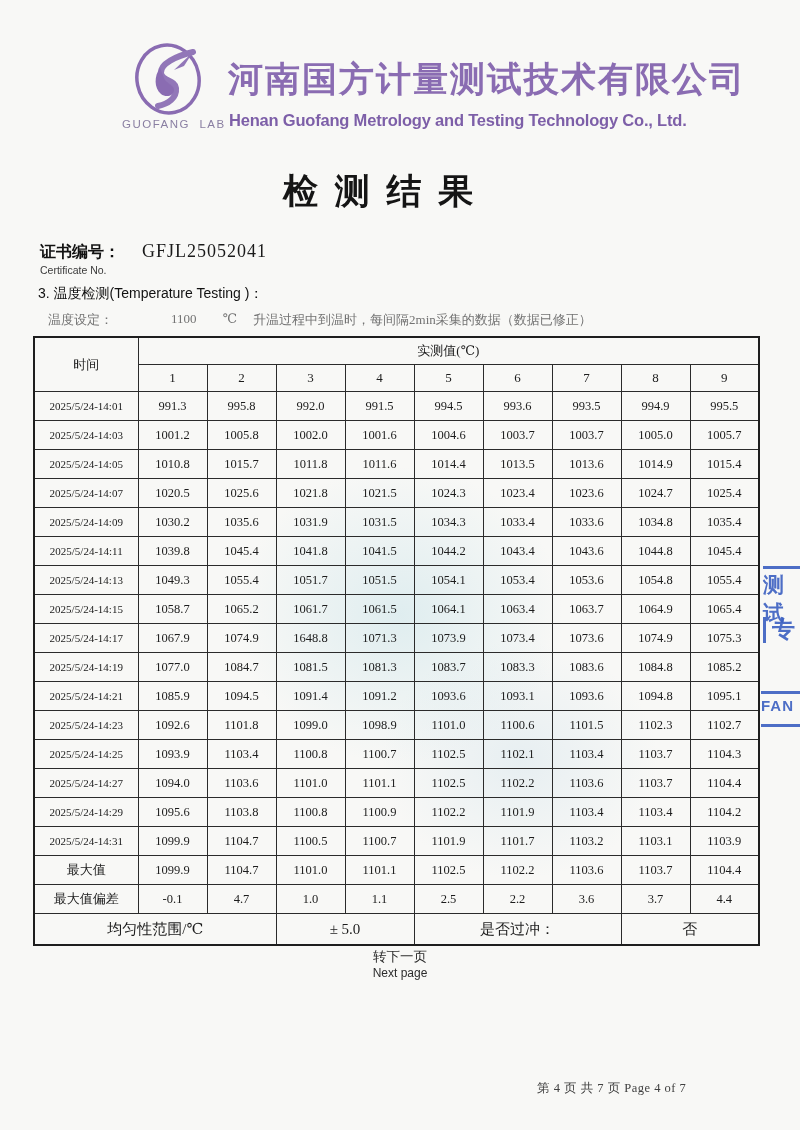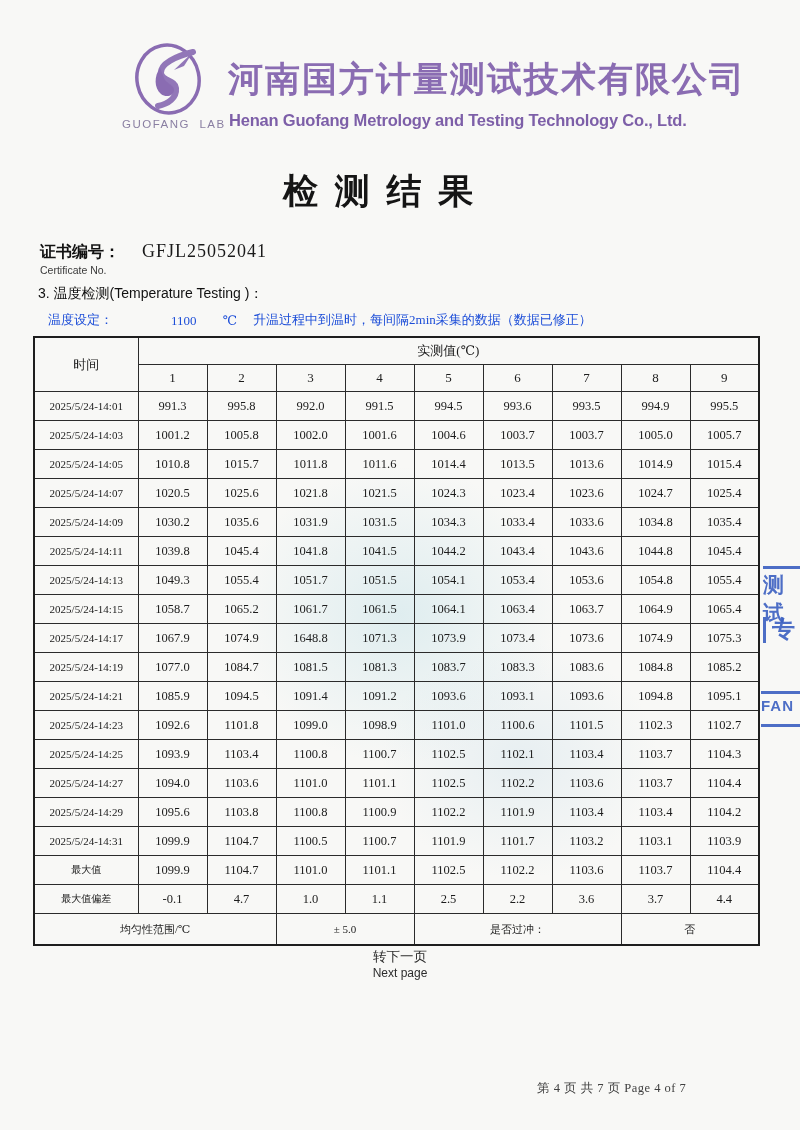--- a/index.html
+++ b/index.html
@@ -54,22 +54,22 @@
     font-family:"Liberation Sans","DejaVu Sans",sans-serif;
     font-size:10.5px;color:#3a3a3a;
   }
   
   .section-heading{
     position:absolute;left:38px;top:285px;
     font-family:"Liberation Sans","DejaVu Sans",sans-serif;
     font-size:14px;font-weight:500;color:#111;
   }
   .setting-line{
-    position:absolute;left:48px;top:311px;display:flex;align-items:flex-end;
-    font-size:13px;color:#1d4ed8;white-space:pre;
+    position:absolute;left:48px;top:311px;display:flex;align-items:flex-start;
+    font-size:13px;color:#737373;white-space:pre;
   }
   .setting-line .lbl{}
   .setting-line .val{margin-left:58px;}
   .setting-line .unit{margin-left:26px;}
   .setting-line .note{margin-left:16px;}
   
   .watermark-a{
     position:absolute;left:230px;top:460px;width:340px;height:310px;
     background:radial-gradient(ellipse at center, rgba(165,212,224,0.30), rgba(165,212,224,0) 68%);
   }
@@ -84,22 +84,22 @@
     border:2px solid #1e1e1e;
     font-family:"Liberation Serif","DejaVu Serif",serif;
   }
   .results-table th,.results-table td{
     border:1px solid #2b2b2b;text-align:center;vertical-align:middle;
     padding:0;font-weight:normal;color:#1c1c1c;background:transparent;
   }
   .results-table th{height:26px;font-size:13px;}
   .results-table td{height:28px;font-size:12.5px;}
   .results-table .time-cell{font-size:11px;letter-spacing:0;}
-  .results-table .label-cell{font-size:10px;}
-  .results-table .footer-row td{height:30px;font-size:11px;}
+  .results-table .label-cell{font-size:13px;}
+  .results-table .footer-row td{height:30px;font-size:15px;}
   
   .next-cn{
     position:absolute;left:0;top:948px;width:800px;text-align:center;
     font-size:13.5px;color:#2c2c2c;
   }
   .next-en{
     position:absolute;left:0;top:966px;width:800px;text-align:center;
     font-family:"Liberation Sans","DejaVu Sans",sans-serif;
     font-size:12px;color:#2c2c2c;
   }

